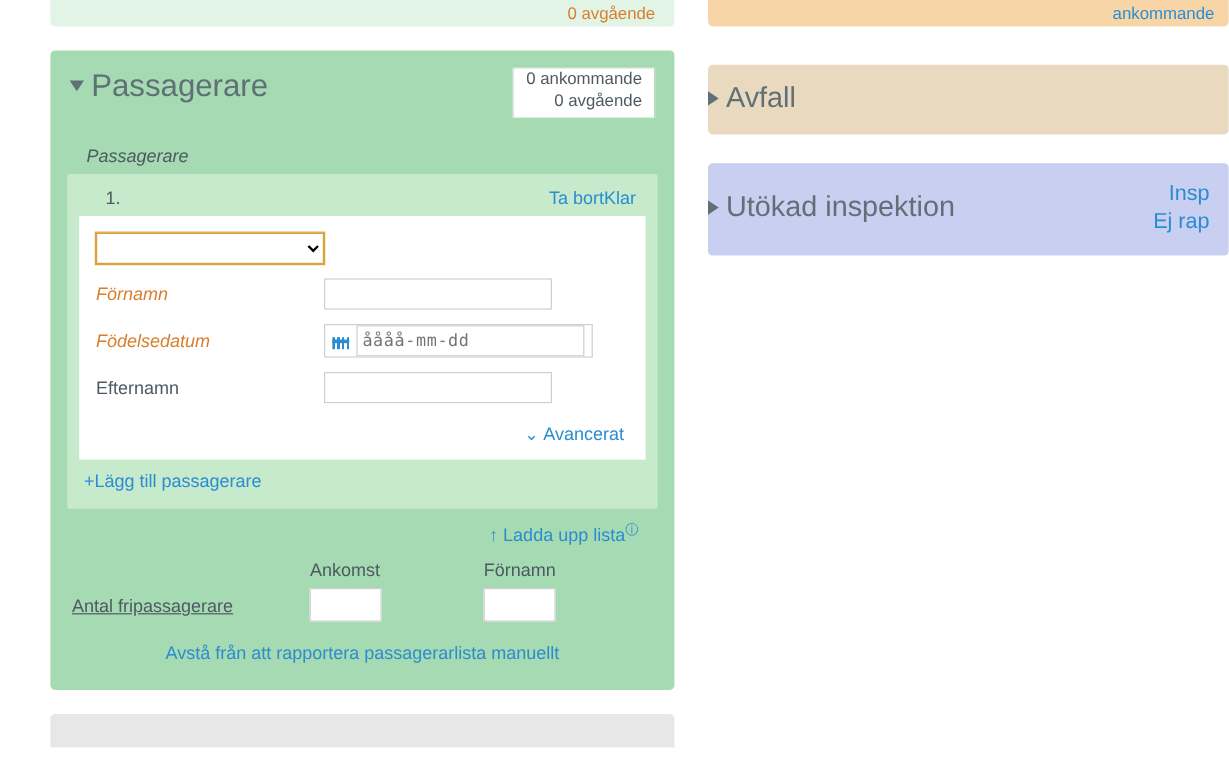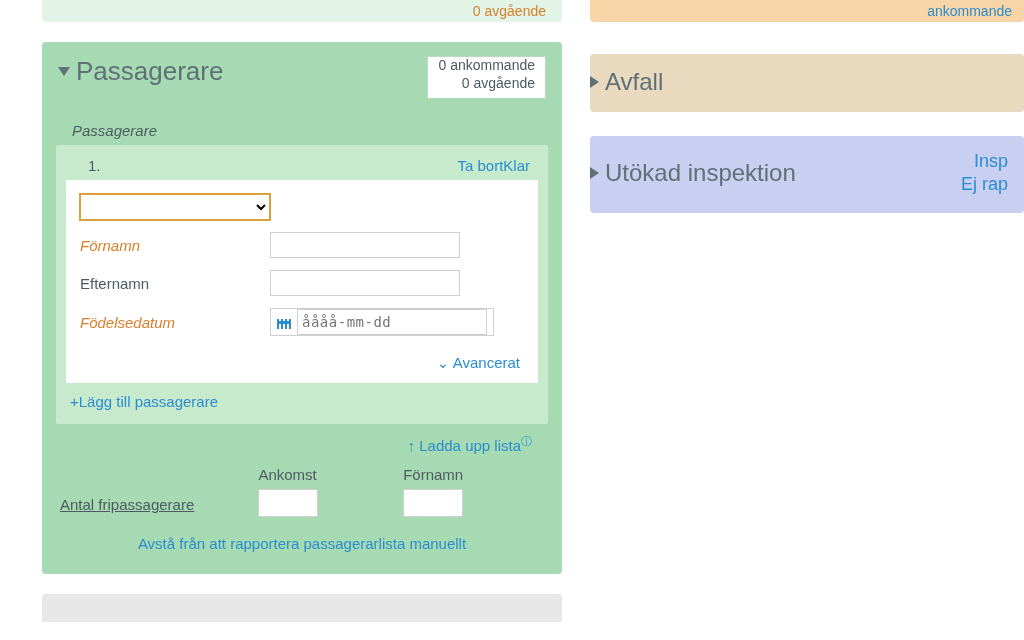--- a/index.html
+++ b/index.html
@@ -303,32 +303,32 @@
             <div class="form-row">
               <select class="highlight"></select>
             </div>
 
             <div class="form-row">
               <label class="warn">Förnamn</label>
               <input type="text" style="">
             </div>
 
             <div class="form-row">
-              <label>Efternamn</label>
-              <input type="text" style="">
-            </div>
-
-            <div class="form-row">
               <label class="warn">Födelsedatum</label>
               <span class="date-wrap">
                 <span class="cal-icon"></span>
                 <input type="text" placeholder="åååå-mm-dd" style="">
               </span>
             </div>
 
+            <div class="form-row">
+              <label>Efternamn</label>
+              <input type="text" style="">
+            </div>
+
             <div class="advanced-row">
               <span class="chev">⌄</span><span class="link">Avancerat</span>
             </div>
           </div>
 
           <div class="add-row">
             <span class="link"><span class="plus">+</span><span>Lägg till passagerare</span></span>
           </div>
         </div>
 

